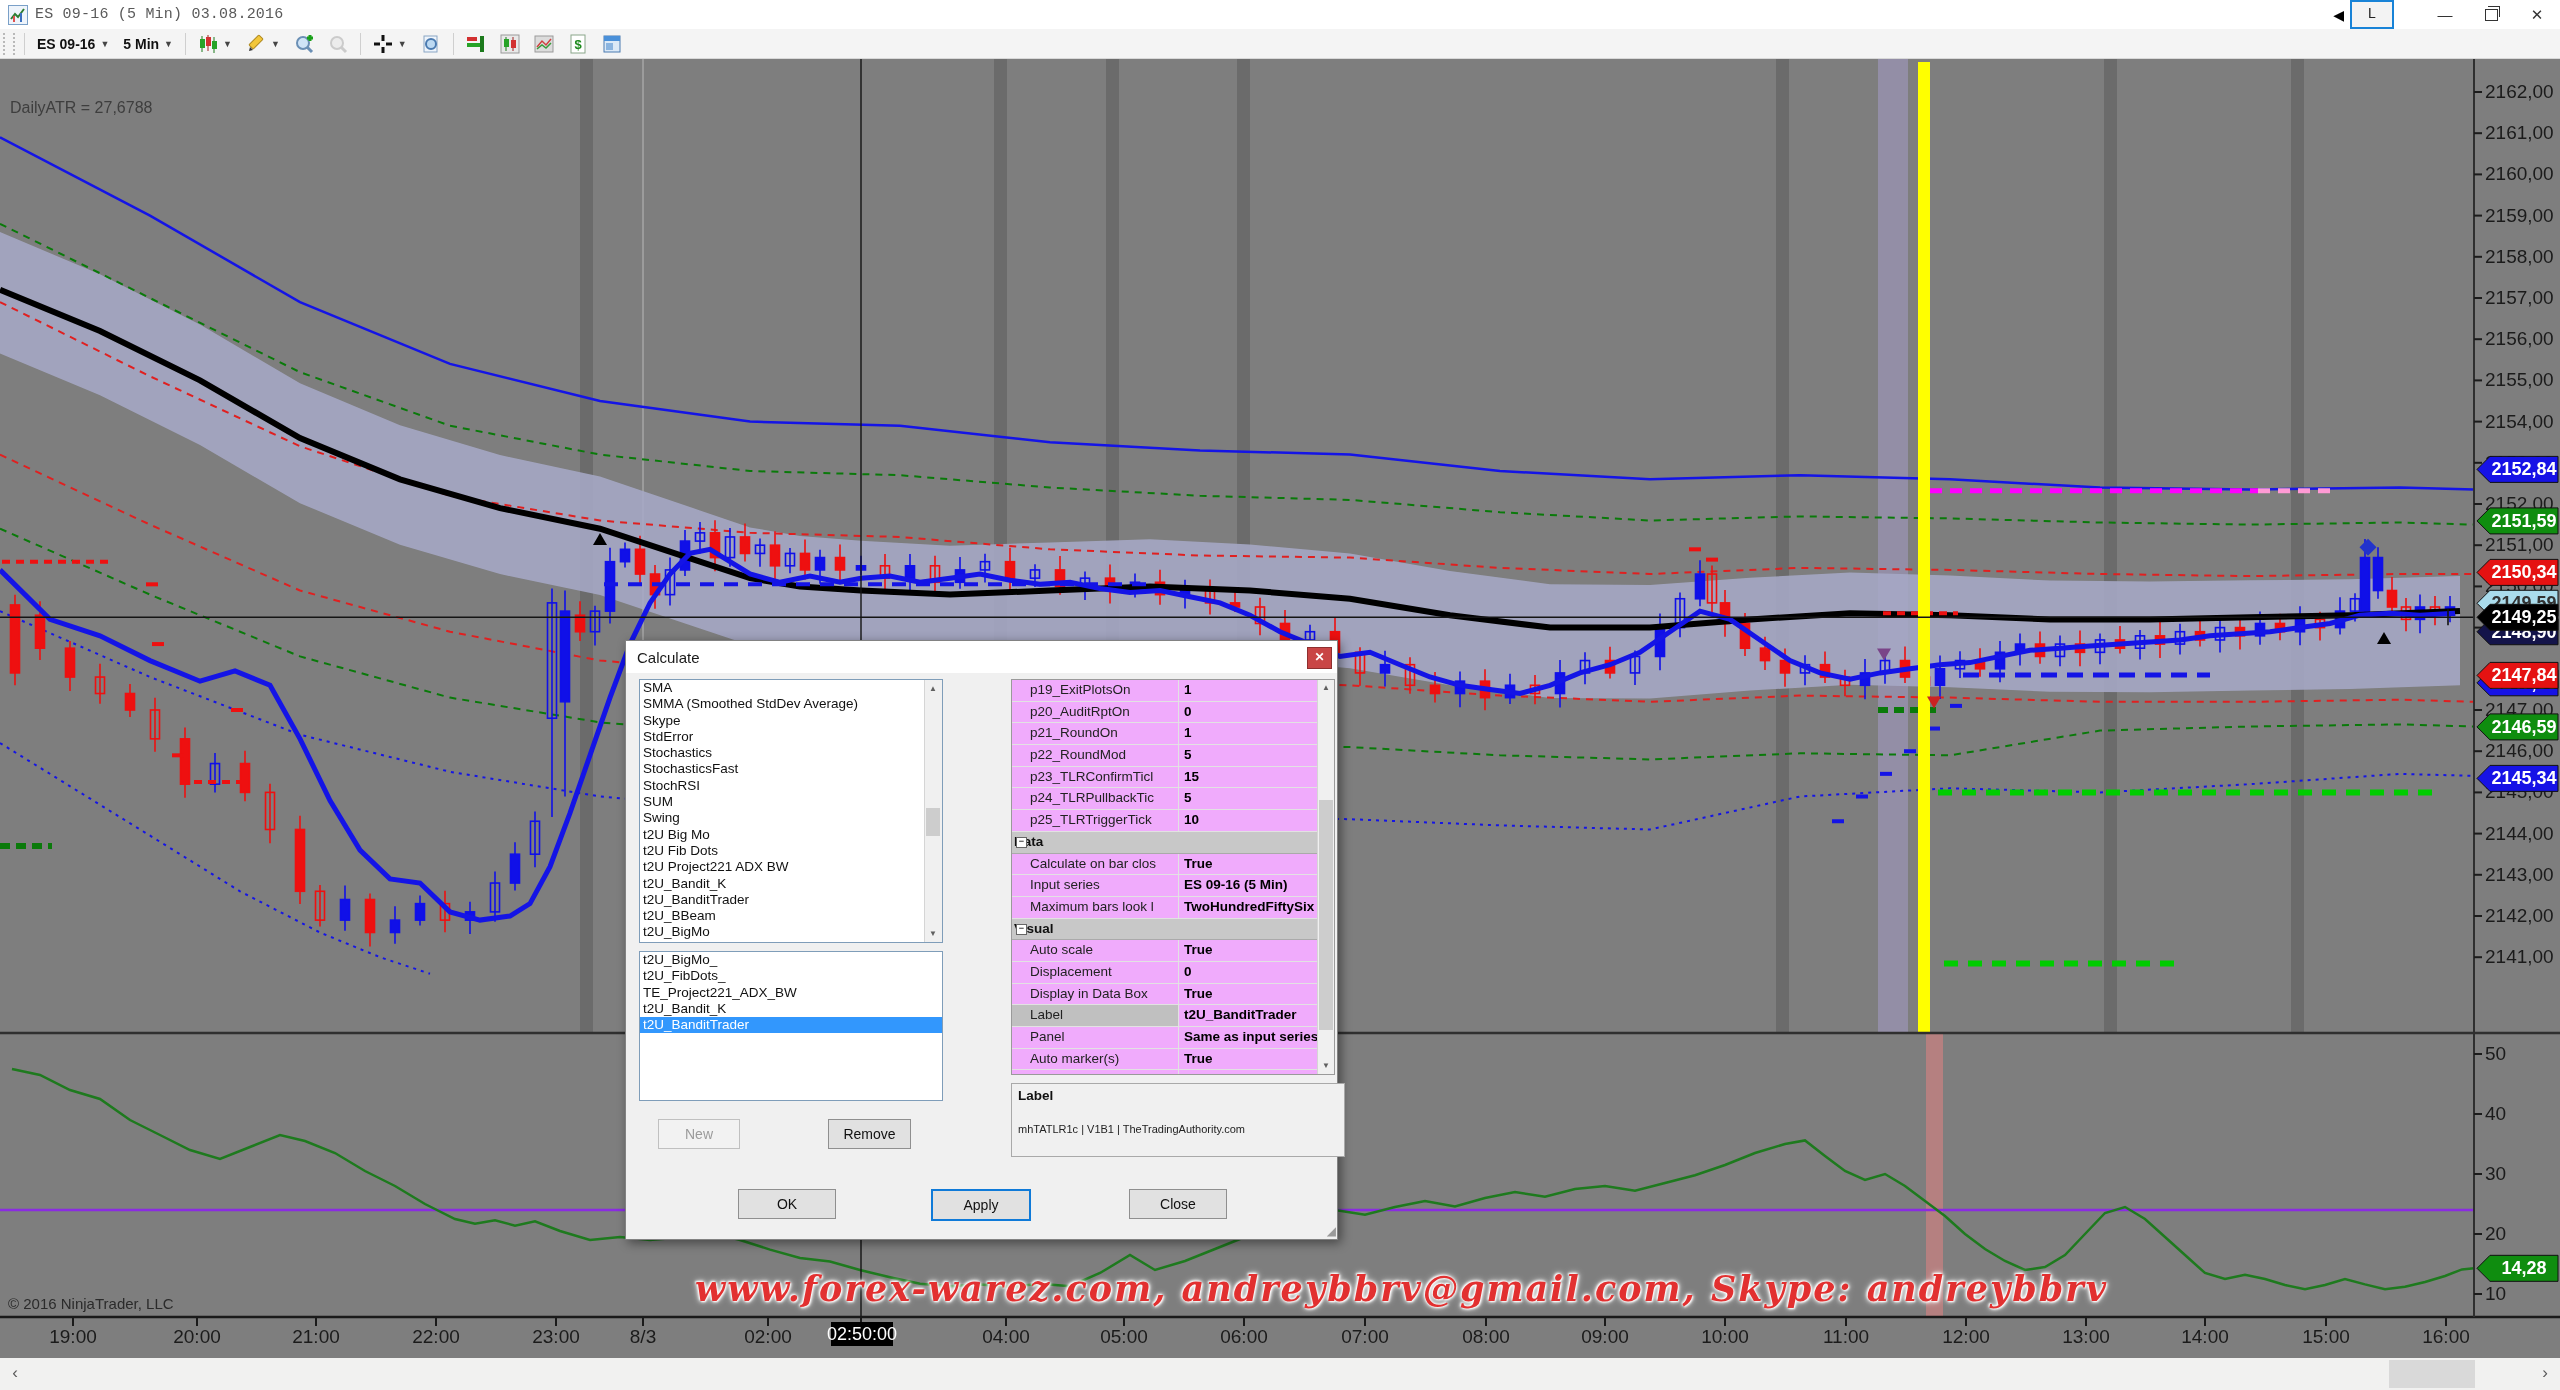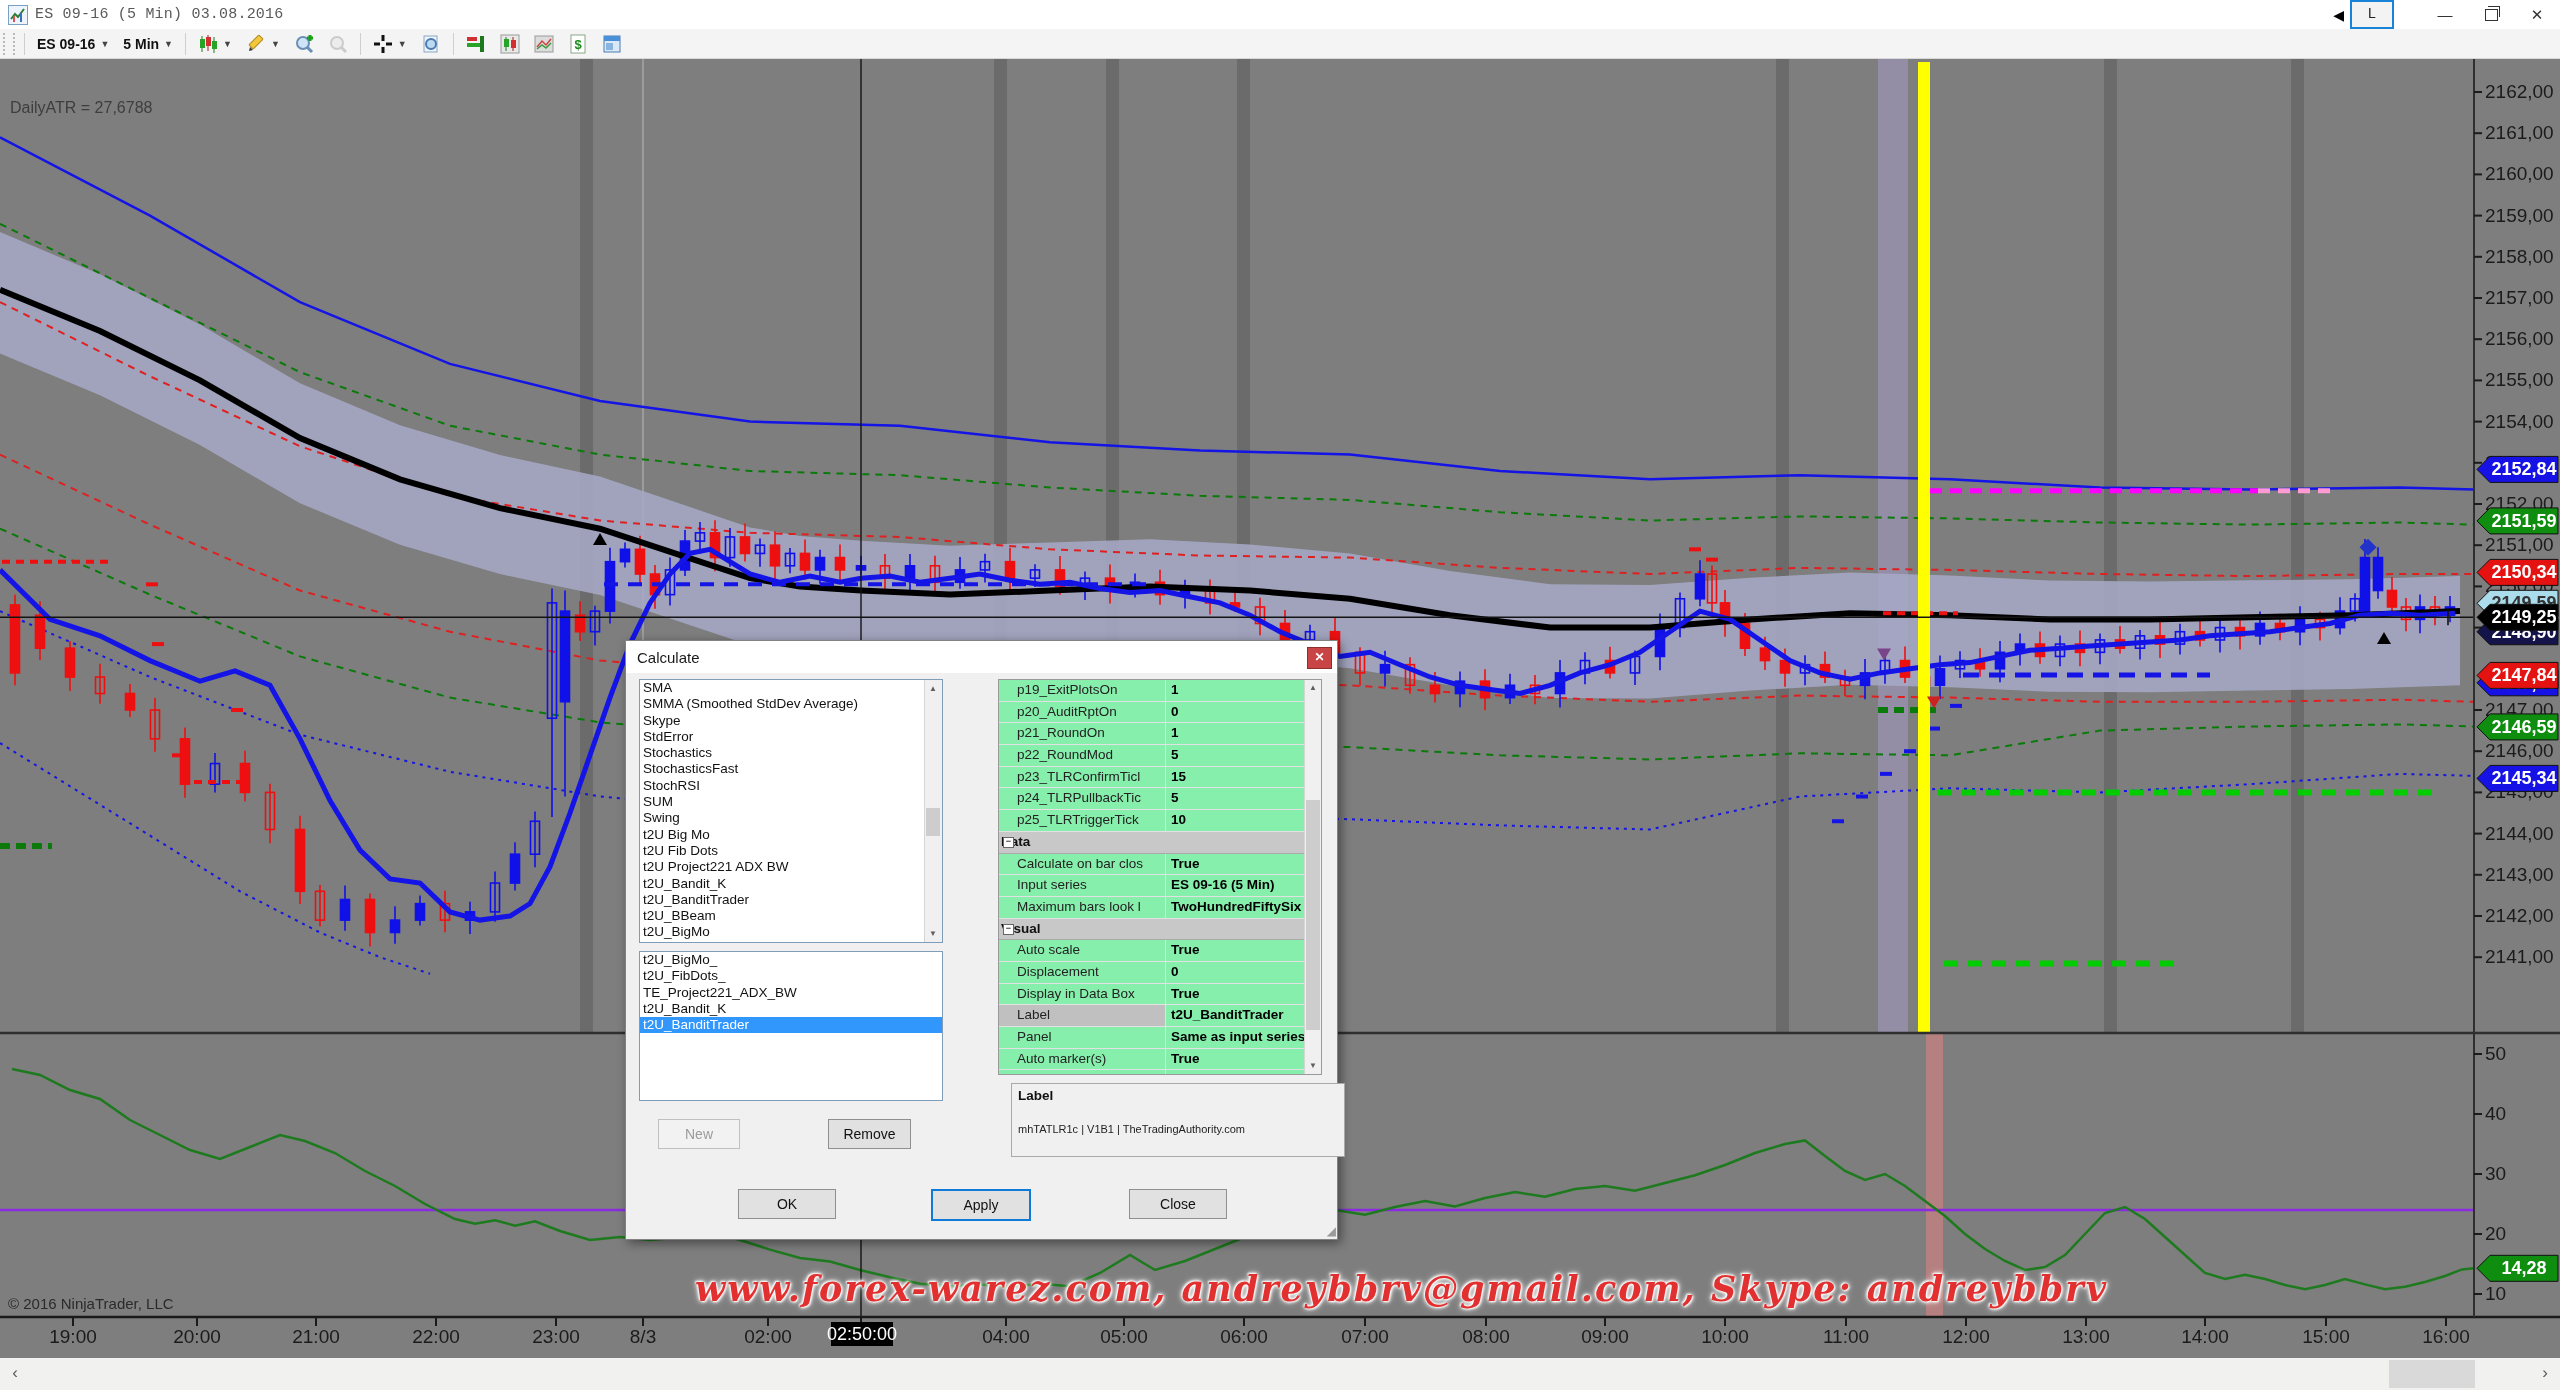--- a/index.html
+++ b/index.html
@@ -52,21 +52,21 @@
   .litem.sel{background:#3297fd;color:#fff;}
   .vscroll{position:absolute;right:0;top:0;bottom:0;width:17px;background:#f0f0f0;border-left:1px solid #d5d5d5;}
   .vscroll .up,.vscroll .dn{position:absolute;left:0;width:16px;height:17px;color:#606060;font-size:8px;text-align:center;line-height:17px;}
   .vscroll .up{top:0;} .vscroll .dn{bottom:0;}
   .vscroll .thumb{position:absolute;left:1px;width:14px;background:#cdcdcd;}
   .winbtn{position:absolute;height:28px;background:#e1e1e1;border:1px solid #8f8f8f;font-size:14px;color:#111;
     display:flex;align-items:center;justify-content:center;font-family:"Liberation Sans",sans-serif;}
   .winbtn.disabled{background:#f2f2f2;border-color:#c0c0c0;color:#9b9b9b;}
   .winbtn.focused{border:2px solid #0f7ad8;}
   
-  #pgrid{position:absolute;left:372px;top:38px;width:322px;height:394px;background:#86efac;border:1px solid #9a9a9a;overflow:hidden;}
+  #pgrid{position:absolute;left:385px;top:38px;width:322px;height:394px;background:#f0abfc;border:1px solid #9a9a9a;overflow:hidden;}
   .prow{display:flex;height:20.7px;line-height:20.7px;border-bottom:1px solid #e2e2e2;font-size:13.5px;}
   .prow .pk{width:148px;padding-left:18px;color:#222;border-right:1px solid #e2e2e2;white-space:nowrap;overflow:hidden;}
   .prow .pv{flex:1;padding-left:5px;font-weight:bold;color:#000;white-space:nowrap;overflow:hidden;}
   .prow.section{background:#c8c8c8;font-weight:bold;border-bottom:1px solid #aaa;}
   .prow.section .sk{padding-left:2px;}
   .prow .minus{position:absolute;left:4px;width:9px;height:9px;margin-top:5px;border:1px solid #666;background:#fff;
     font-size:9px;line-height:7px;text-align:center;color:#333;}
   .prow.selrow .pk{background:#c0c0c0;}
   #pgrid-scroll{position:absolute;right:0;top:0;bottom:0;width:16px;background:#f0f0f0;border-left:1px solid #d5d5d5;}
   #desc-box{position:absolute;left:385px;top:442px;width:320px;height:64px;background:#f0f0f0;border:1px solid #a9a9a9;padding:4px 6px;}

